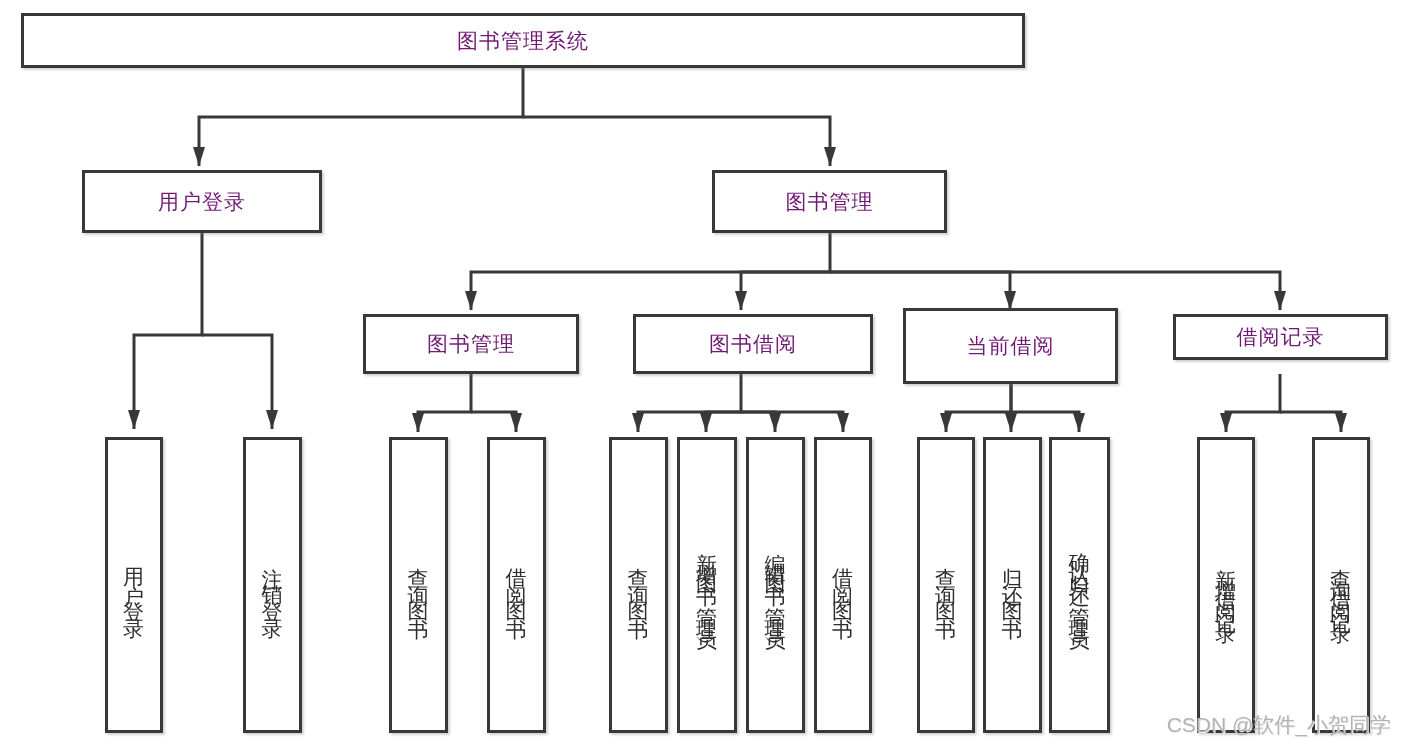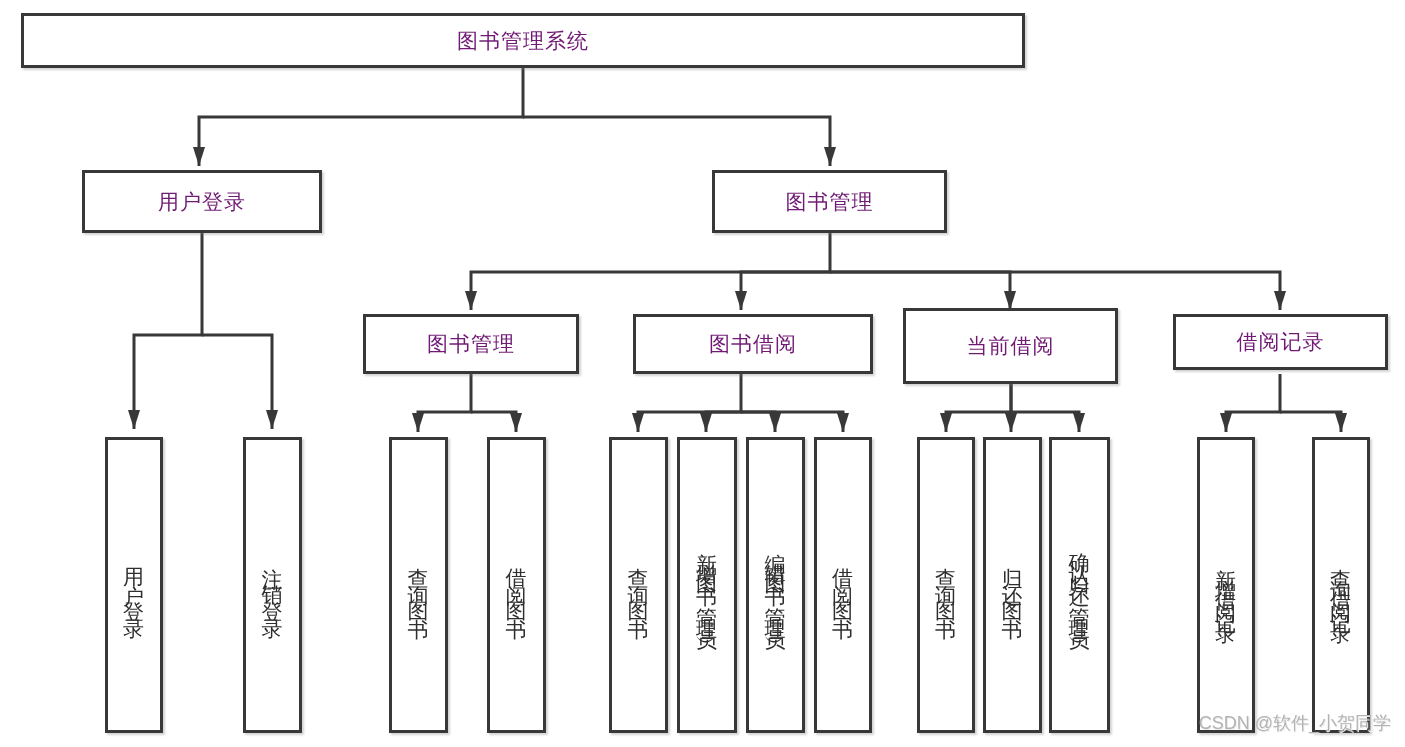--- a/index.html
+++ b/index.html
@@ -21,21 +21,21 @@
   }
   .vlabel {
     writing-mode:vertical-rl; text-orientation:mixed;
     font-size:21px; line-height:1; letter-spacing:17px;
     color:#2e2e2e;
   }
   .vlabel.tight { letter-spacing:11px; }
   svg.connectors { position:absolute; left:0; top:0; pointer-events:none; }
   .watermark {
     position:absolute; top:711px; right:14px;
-    font-size:18px; color:#b3b3b3;
+    font-size:21px; color:#b3b3b3;
     text-shadow:1px 1px 0 #ececec;
     white-space:nowrap;
   }
 </style>
 </head>
 <body>
 
 <div class="canvas">
 
   <svg class="connectors" width="1405" height="747" viewBox="0 0 1405 747">
@@ -86,21 +86,21 @@
 
   <div class="box" style="left:363px;top:314px;width:216px;height:60px">
     <span class="hlabel">图书管理</span>
   </div>
   <div class="box" style="left:633px;top:314px;width:240px;height:60px">
     <span class="hlabel">图书借阅</span>
   </div>
   <div class="box" style="left:903px;top:308px;width:215px;height:76px">
     <span class="hlabel">当前借阅</span>
   </div>
-  <div class="box" style="left:1173px;top:314px;width:215px;height:56px">
+  <div class="box" style="left:1173px;top:314px;width:215px;height:46px">
     <span class="hlabel">借阅记录</span>
   </div>
 
   <div class="box" style="left:105px;top:437px;width:58px;height:296px">
     <span class="vlabel">用户登录</span>
   </div>
   <div class="box" style="left:243px;top:437px;width:59px;height:296px">
     <span class="vlabel">注销登录</span>
   </div>
 

